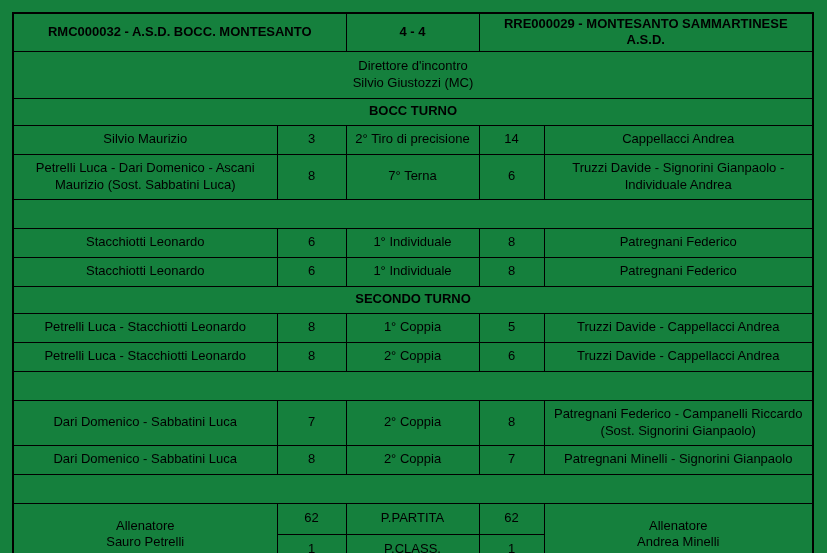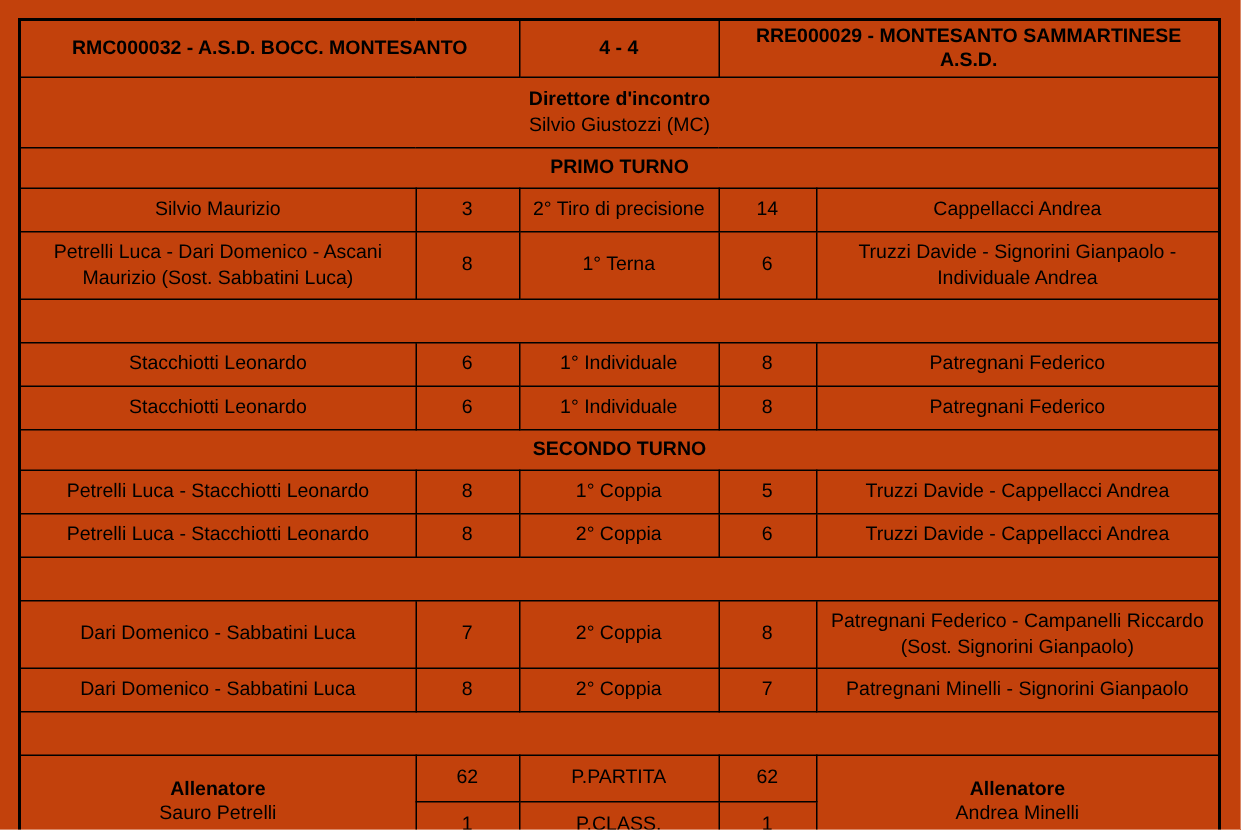--- a/index.html
+++ b/index.html
@@ -7,21 +7,21 @@
     padding: 0;
     background: #ffffff;
     font-family: "Liberation Sans", sans-serif;
     color: #000000;
   }
   .sheet {
     width: 827px;
     height: 553px;
     box-sizing: border-box;
     padding: 12px 0 0 12px;
-    background: #c2410c;
+    background: #15803d;
   }
   table.match-report {
     border-collapse: collapse;
     table-layout: fixed;
     width: 800px;
     border: 2px solid #000000;
     font-size: 13px;
     line-height: 1.25;
   }
   table.match-report td {
@@ -31,21 +31,21 @@
     padding: 2px 6px;
     overflow: hidden;
   }
   tr.h-header td   { height: 24px; font-weight: bold; }
   tr.h-referee td  { height: 42px; }
   tr.h-section td  { height: 22px; font-weight: bold; }
   tr.h-game td     { height: 24px; }
   tr.h-game-tall td{ height: 40px; }
   tr.h-spacer td   { height: 24px; }
   tr.h-foot td     { height: 26px; }
-  .two-line .line1 { font-weight: bold; }
+  .two-line .line1 { font-weight: normal; }
 </style>
 </head>
 <body>
 
 <div class="sheet">
   <table class="match-report">
     <colgroup>
       <col style="width:264px">
       <col style="width:69px">
       <col style="width:133px">
@@ -61,35 +61,35 @@
     </tr>
 
     <tr class="h-referee">
       <td colspan="5" class="two-line">
         <div class="line1">Direttore d'incontro</div>
         <div class="line2">Silvio Giustozzi (MC)</div>
       </td>
     </tr>
 
     <tr class="h-section">
-      <td colspan="5">PRIMO TURNO</td>
+      <td colspan="5">BOCC TURNO</td>
     </tr>
 
     <tr class="h-game">
       <td>Silvio Maurizio</td>
       <td>3</td>
       <td>2° Tiro di precisione</td>
       <td>14</td>
       <td>Cappellacci Andrea</td>
     </tr>
 
     <tr class="h-game-tall">
       <td>Petrelli Luca - Dari Domenico - Ascani Maurizio (Sost. Sabbatini Luca)</td>
       <td>8</td>
-      <td>1° Terna</td>
+      <td>7° Terna</td>
       <td>6</td>
       <td>Truzzi Davide - Signorini Gianpaolo - Individuale Andrea</td>
     </tr>
 
     <tr class="h-spacer">
       <td colspan="5"></td>
     </tr>
 
     <tr class="h-game">
       <td>Stacchiotti Leonardo</td>

